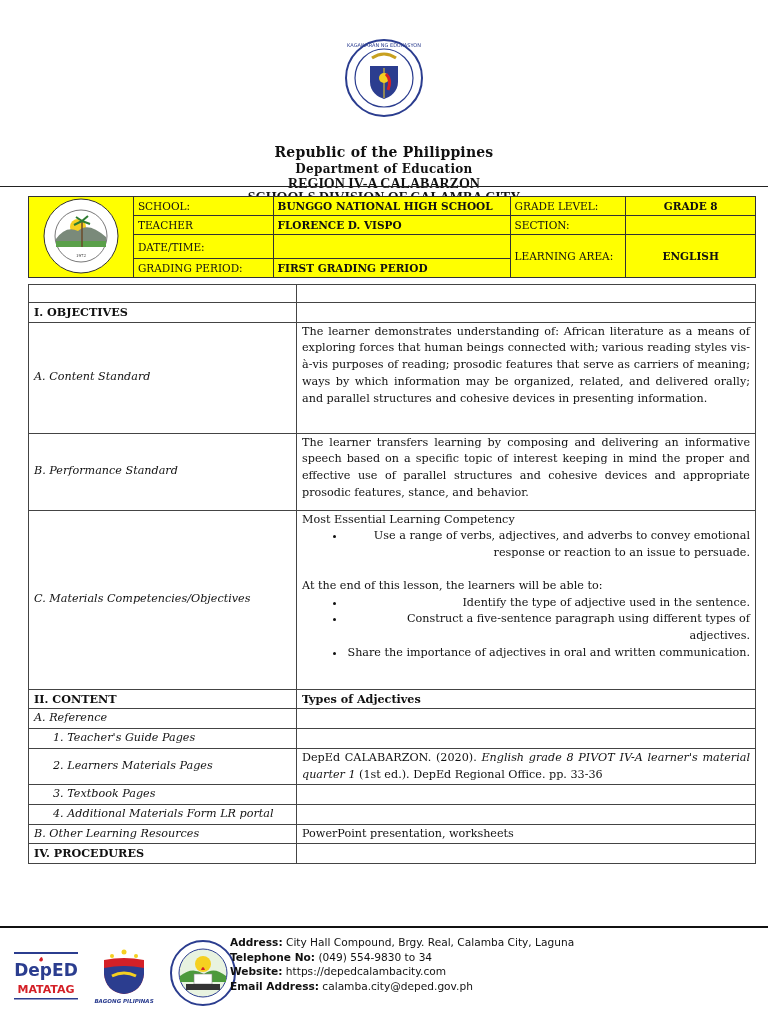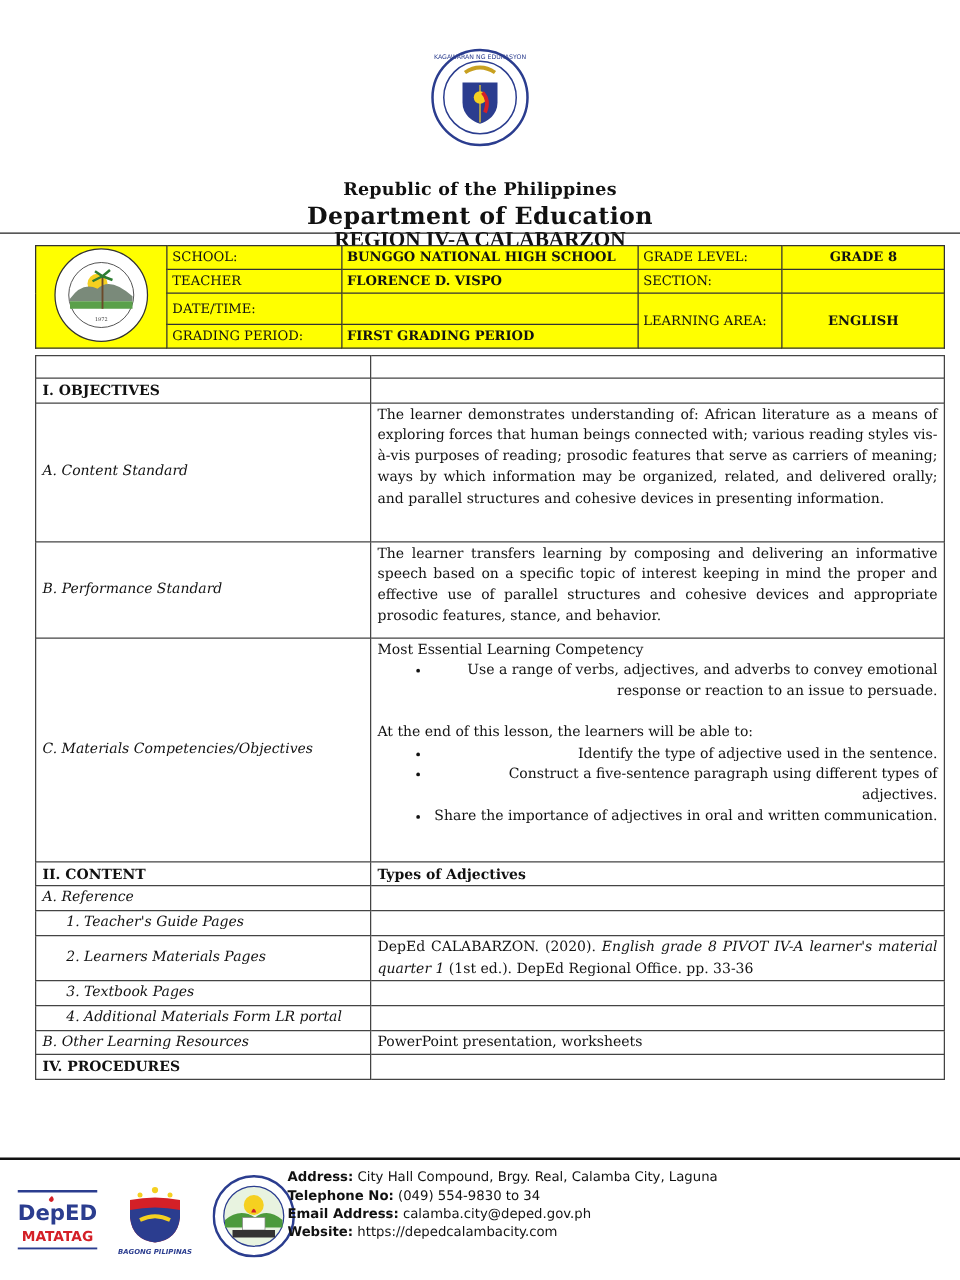--- a/index.html
+++ b/index.html
@@ -1,21 +1,21 @@
 <!DOCTYPE html>
 <html><head>
 <meta charset="utf-8">
 <style>
   html, body { margin:0; padding:0; background:#ffffff; }
   body { width:768px; height:1024px; position:relative; overflow:hidden; font-family:"DejaVu Serif", serif; color:#111; }
   .header { position:absolute; left:0; top:38px; width:768px; text-align:center; }
   .seal { width:80px; height:80px; margin:0 auto; position:relative; }
   .h-rep { font-family:"DejaVu Serif", serif; font-weight:bold; font-size:14px; margin-top:26px; letter-spacing:0.2px; }
-  .h-dep { font-family:"DejaVu Serif", serif; font-weight:bold; font-size:19px; margin-top:2px; letter-spacing:0.3px; }
-  .h-reg { font-family:"Liberation Serif", serif; font-weight:bold; font-size:17px; line-height:13px; margin-top:1px; }
+  .h-dep { font-family:"DejaVu Serif", serif; font-weight:bold; font-size:12px; margin-top:2px; letter-spacing:0.3px; }
+  .h-reg { font-family:"Liberation Serif", serif; font-weight:bold; font-size:14px; line-height:13px; margin-top:1px; }
   .hr-top { position:absolute; left:0; top:186px; width:768px; height:1px; background:#222; }
 
   table { border-collapse:collapse; position:absolute; }
   .info { left:28px; top:196px; width:728px; background:#ffff00; font-size:10.5px; }
   .info td { border:1px solid #333; padding:1px 4px; height:16px; vertical-align:middle; }
   .info .logo-cell { width:104px; padding:0; text-align:center; }
   .b { font-weight:bold; }
   .c { text-align:center; }
 
   .main { left:28px; top:284px; width:728px; font-size:11.2px; }
@@ -195,15 +195,15 @@
     <circle cx="33" cy="24" r="8" fill="#f5d020"></circle>
     <path d="M10 36 q12 -10 24 -2 q10 -8 22 2 v6 h-46z" fill="#4c9a3c"></path>
     <rect x="24" y="34" width="18" height="10" fill="#fff" stroke="#888" stroke-width="0.6"></rect>
     <path d="M31 30 q2 -6 4 0" fill="#d42027"></path>
     <rect x="16" y="44" width="34" height="6" fill="#333"></rect>
   </svg>
 </div>
 <div class="footer-text">
   <div><b>Address:</b><span> City Hall Compound, Brgy. Real, Calamba City, Laguna</span></div>
   <div><b>Telephone No:</b><span> (049) 554-9830 to 34</span></div>
+  <div><b>Website:</b><span> https://depedcalambacity.com</span></div>
   <div><b>Email Address:</b><span> calamba.city@deped.gov.ph</span></div>
-  <div><b>Website:</b><span> https://depedcalambacity.com</span></div>
 </div>
 
 </body></html>

